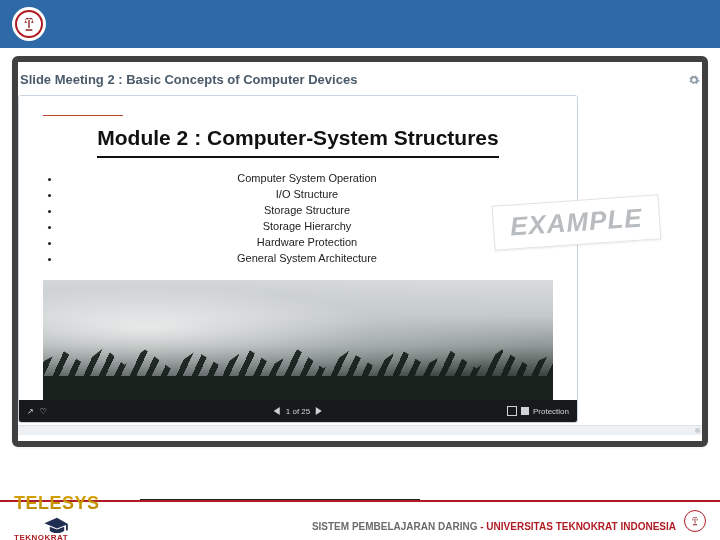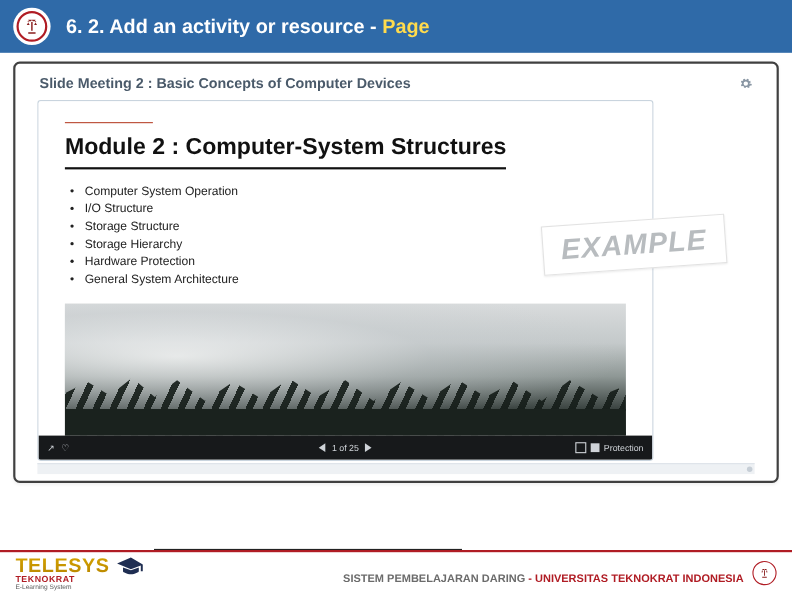--- a/index.html
+++ b/index.html
@@ -31,25 +31,26 @@
   .header-title {
     color: #fff;
     font-size: 18px;
     font-weight: 700;
   }
   .header-title em { font-style: normal; color: #ffdb4d; }
 
   
   .card {
     margin: 8px 12px 0 12px;
-    border: 2px solid #404040;
+    border: 6px solid #404040;
     border-radius: 6px;
     background: #fff;
     box-shadow: 0 1px 3px rgba(0,0,0,.06);
-    padding: 6px 20px;
+    padding: 6px 0;
+    text-align: center;
   }
   .card-head {
     display: flex; align-items: center; justify-content: space-between;
     padding: 4px 2px 8px 2px;
   }
   .card-title { color: #4a5a6a; font-size: 13px; font-weight: 600; }
   .gear { width: 12px; height: 12px; color: #8a97a4; }
 
   
   .viewer {
@@ -185,21 +186,21 @@
     left: 0; right: 0; bottom: 0;
     height: 40px;
     border-top: 2px solid #b01c24;
     background: #fff;
     display: flex; align-items: center;
     padding: 0 14px;
   }
   .brand {
     display: flex; flex-direction: column; line-height: 1;
   }
-  .brand-row { display:flex; align-items:center; gap:4px;}
+  .brand-row { display:flex; align-items:center; gap:4px;flex-direction:column;}
   .brand-telesys {
     font-weight: 900; font-size: 18px;
     background: linear-gradient(#d6a400,#b88600);
     -webkit-background-clip: text; background-clip: text; color: transparent;
     letter-spacing: .5px;
   }
   .brand-cap {
     width: 30px; height: 18px; position: relative;
   }
   .brand-cap svg { width: 100%; height: 100%; }
@@ -224,23 +225,20 @@
   .sep { position:absolute; left:140px; right:300px; bottom:40px; height:1px; background:#222; }
 </style>
 </head>
 <body>
 
 <div class="header">
   <div class="header-logo">
     <svg viewBox="0 0 24 24">
       <path fill="#8a1f1f" d="M12 3l-1 2H6l3 5H5l3-5-1-2h10l-1 2 3 5h-4l3-5h-5l-1-2zM11 6h2v12h-2zM7 20h10v2H7z"></path>
     </svg>
-  </div>
-  <div class="header-title">
-    <span>6. 2. Add an activity or resource - </span><em>Page</em>
   </div>
 </div>
 
 <div class="card">
   <div class="card-head">
     <div class="card-title">Slide Meeting 2 : Basic Concepts of Computer Devices</div>
     <svg class="gear" viewBox="0 0 24 24">
       <path fill="currentColor" d="M12 8a4 4 0 100 8 4 4 0 000-8zm9 4l2 1-1 3-2-.5a8 8 0 01-1.7 1.7l.5 2-3 1-1-2a8 8 0 01-2.4 0l-1 2-3-1 .5-2A8 8 0 016 16.5L4 17l-1-3 2-1a8 8 0 010-2.4l-2-1 1-3 2 .5A8 8 0 017.5 6L7 4l3-1 1 2a8 8 0 012.4 0l1-2 3 1-.5 2A8 8 0 0118 7.5l2-.5 1 3-2 1a8 8 0 010 2.4z"></path>
     </svg>
   </div>

